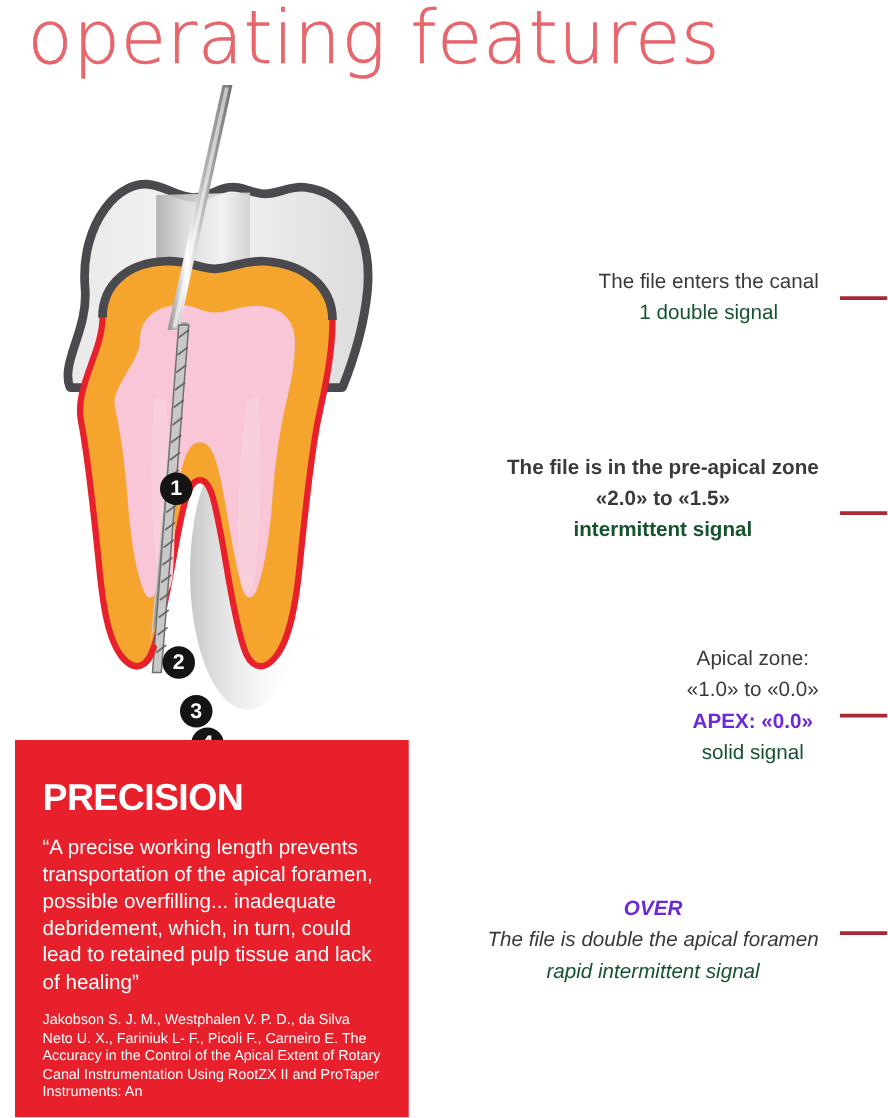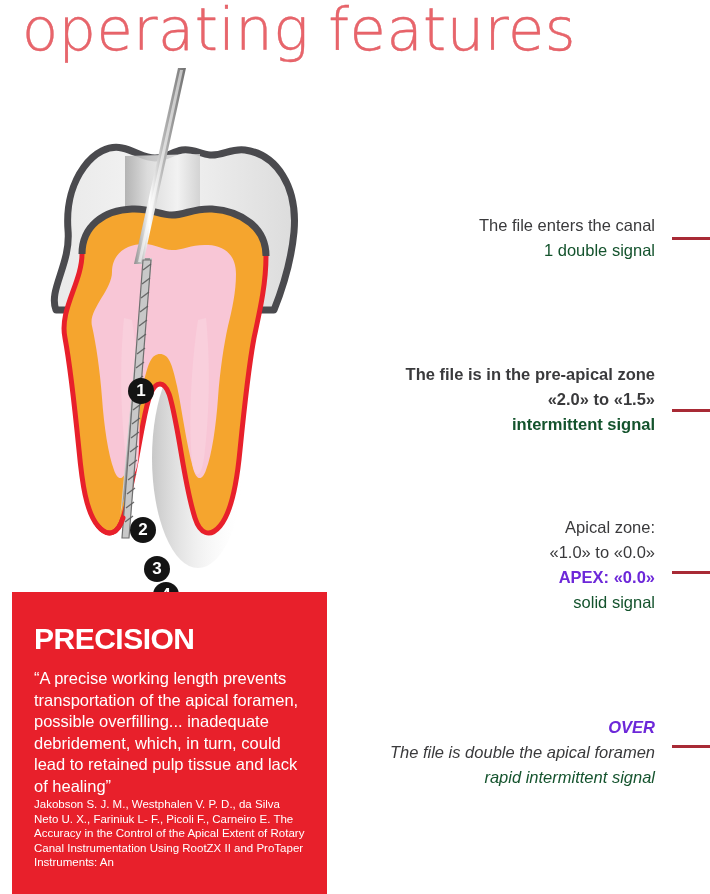--- a/index.html
+++ b/index.html
@@ -53,21 +53,21 @@
   }
   #marker-1 { left:108px; top:320px; }
   #marker-2 { left:110px; top:459px; }
   #marker-3 { left:124px; top:498px; }
   #marker-4 { left:133px; top:524px; }
 
   
   .callout {
     position:absolute;
     right:55px;
-    text-align:right;
+    text-align:center;
     font-size:16.5px;
     line-height:25px;
     color:#3a3a3c;
     font-family:"Liberation Sans", sans-serif;
   }
   .callout .line { display:block; white-space:nowrap; }
   .callout .signal { color:#14532d; }
   .callout .strong { font-weight:bold; color:#6d28d9; }
 
   #callout-1 { top:213px; }
@@ -105,20 +105,21 @@
     margin-bottom:8px;
     font-family:"Liberation Sans", sans-serif;
   }
   #precision-quote {
     font-size:16.5px;
     line-height:21.5px;
     font-weight:normal;
     font-family:"Liberation Sans", sans-serif;
   }
   #precision-citation {
+    margin-top:12px;
     font-size:11.5px;
     line-height:14.5px;
     font-family:"Liberation Sans", sans-serif;
   }
 </style>
 </head>
 <body>
 
 <div id="page">
 

